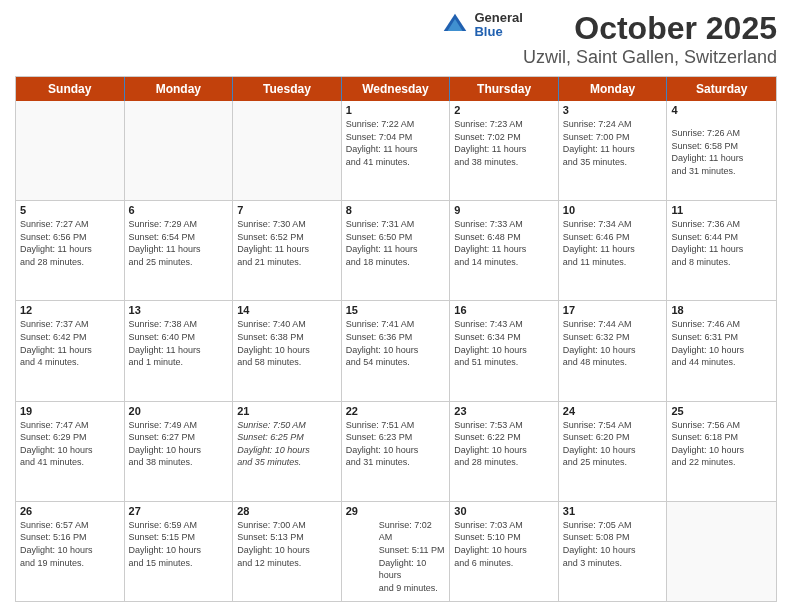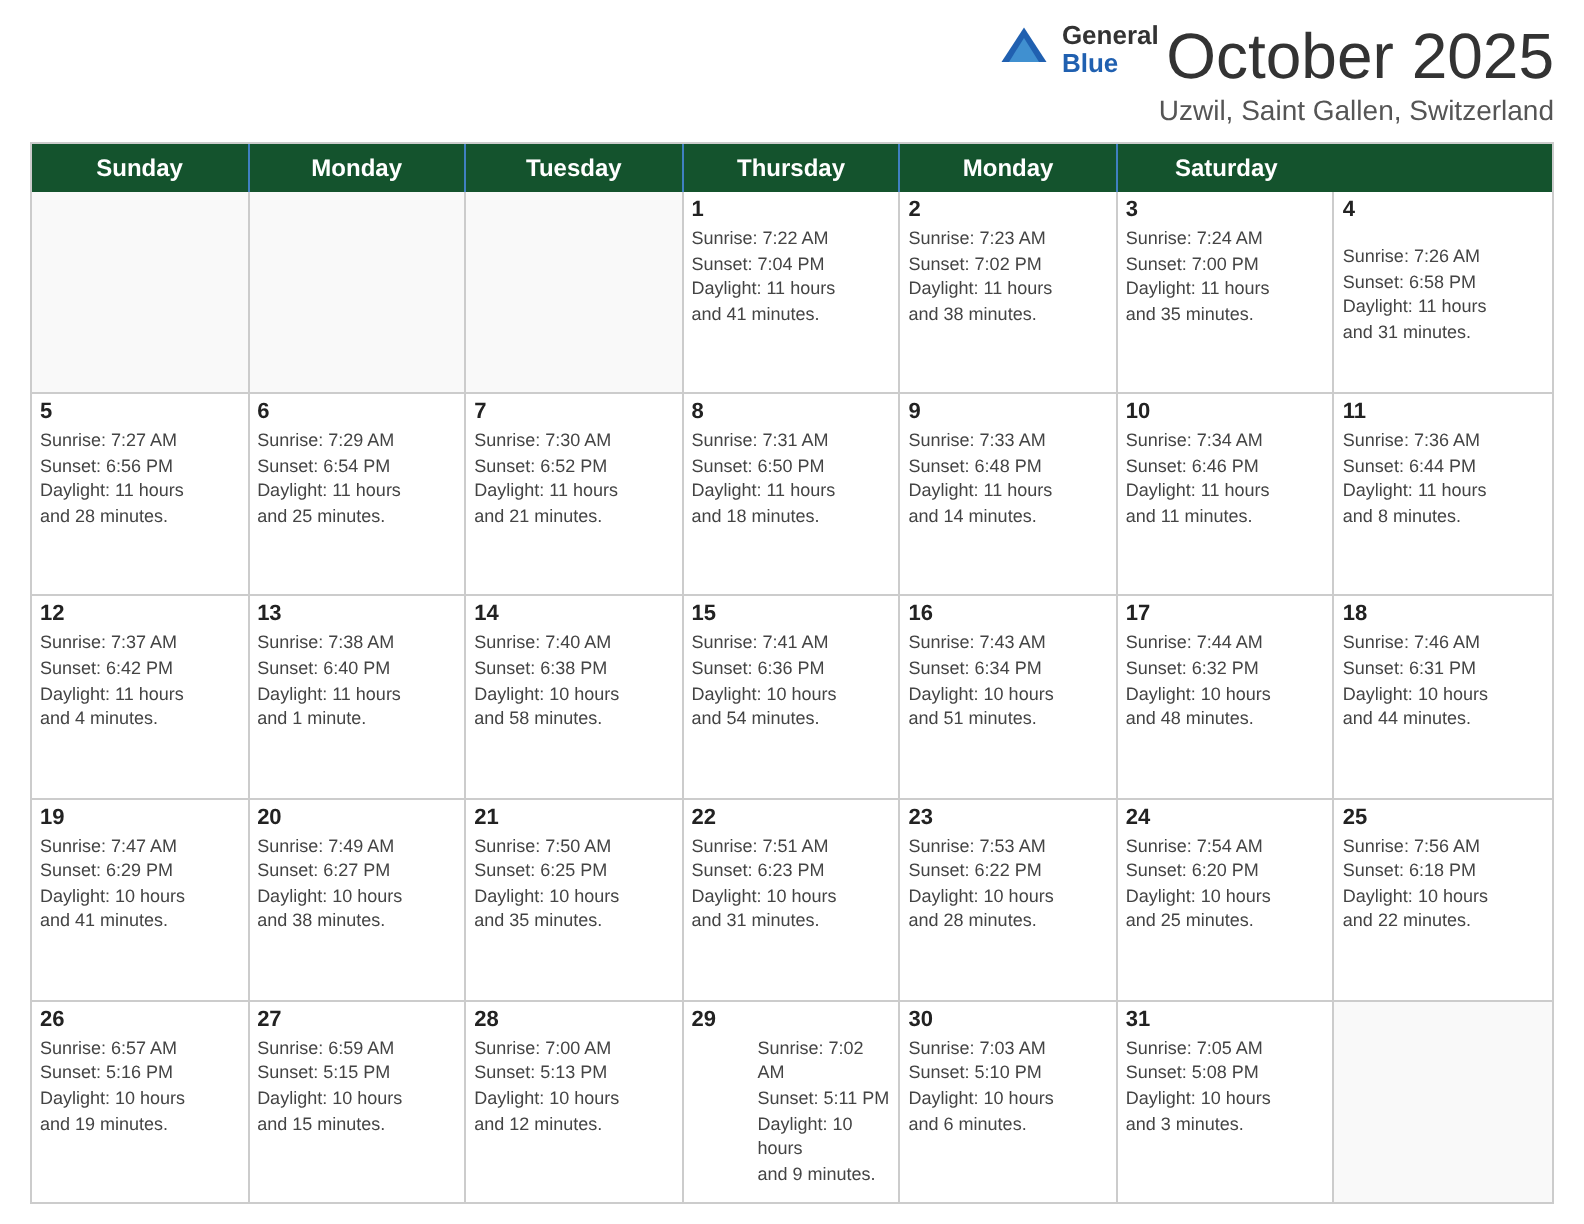--- a/index.html
+++ b/index.html
@@ -39,37 +39,37 @@
     .logo-blue { color: #2060b0; }
     .logo-icon {
       width: 30px;
       height: 30px;
     }
     .title-block {
       text-align: right;
     }
     .month-title {
       font-size: 32px;
-      font-weight: normal;
+      font-weight: bold;
       color: #333;
     }
     .location {
-      font-size: 14px;
+      font-size: 18px;
       color: #555;
     }
     .calendar {
       flex: 1;
       display: flex;
       flex-direction: column;
       border: 1px solid #ccc;
     }
     .cal-header {
       display: grid;
       grid-template-columns: repeat(7, 1fr);
-      background: #14532d;
+      background: #c2410c;
     }
     .cal-header-cell {
       color: #fff;
       font-size: 12px;
       font-weight: bold;
       text-align: center;
       padding: 5px 2px;
       border-right: 1px solid #4080c0;
     }
     .cal-header-cell:last-child { border-right: none; }
@@ -127,20 +127,21 @@
       <div class="month-title">October 2025</div>
       <div class="location">Uzwil, Saint Gallen, Switzerland</div>
     </div>
   </div>
 
   <div class="calendar">
     <div class="cal-header">
     <div class="cal-header-cell">Sunday</div>
         <div class="cal-header-cell">Monday</div>
         <div class="cal-header-cell">Tuesday</div>
+        <div class="cal-header-cell">Wednesday</div>
         <div class="cal-header-cell">Thursday</div>
         <div class="cal-header-cell">Monday</div>
         <div class="cal-header-cell">Saturday</div>
       </div>
     <div class="cal-body">
     <div class="cal-row">
           <div class="cal-cell empty"></div>
           <div class="cal-cell empty"></div>
           <div class="cal-cell empty"></div>
           <div class="cal-cell">
@@ -284,21 +285,21 @@
           </div>
           <div class="cal-cell">
             <div class="day-num">20</div>
             <div class="day-info" style="white-space: pre-line;">Sunrise: 7:49 AM
 Sunset: 6:27 PM
 Daylight: 10 hours
 and 38 minutes.</div>
           </div>
           <div class="cal-cell">
             <div class="day-num">21</div>
-            <div class="day-info" style="white-space: pre-line;">Sunrise: 7:50 AM
+            <div class="day-info" style="white-space: pre-line; font-style: italic;">Sunrise: 7:50 AM
 Sunset: 6:25 PM
 Daylight: 10 hours
 and 35 minutes.</div>
           </div>
           <div class="cal-cell">
             <div class="day-num">22</div>
             <div class="day-info" style="white-space: pre-line;">Sunrise: 7:51 AM
 Sunset: 6:23 PM
 Daylight: 10 hours
 and 31 minutes.</div>

